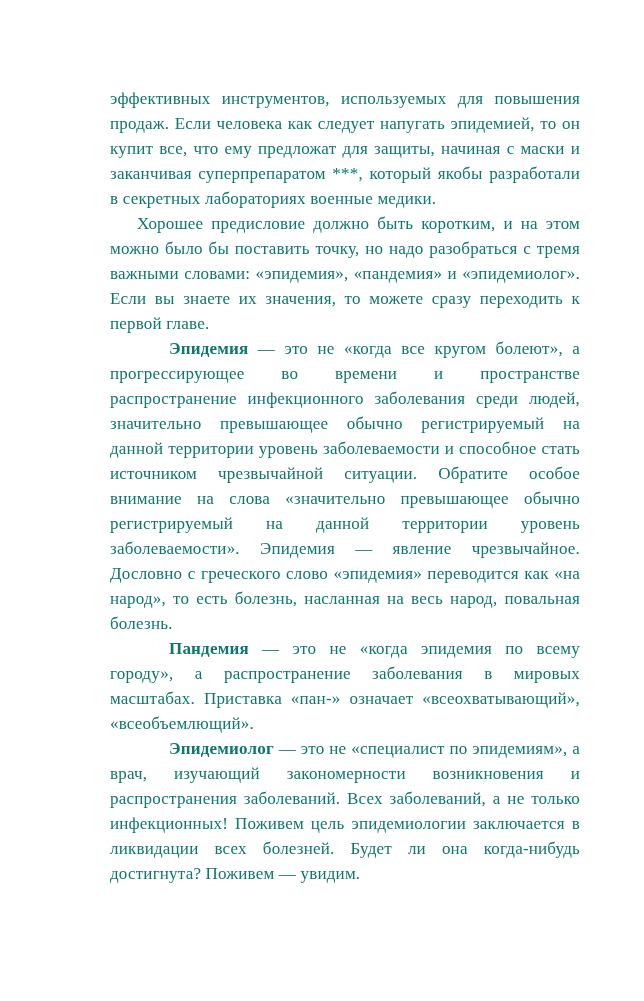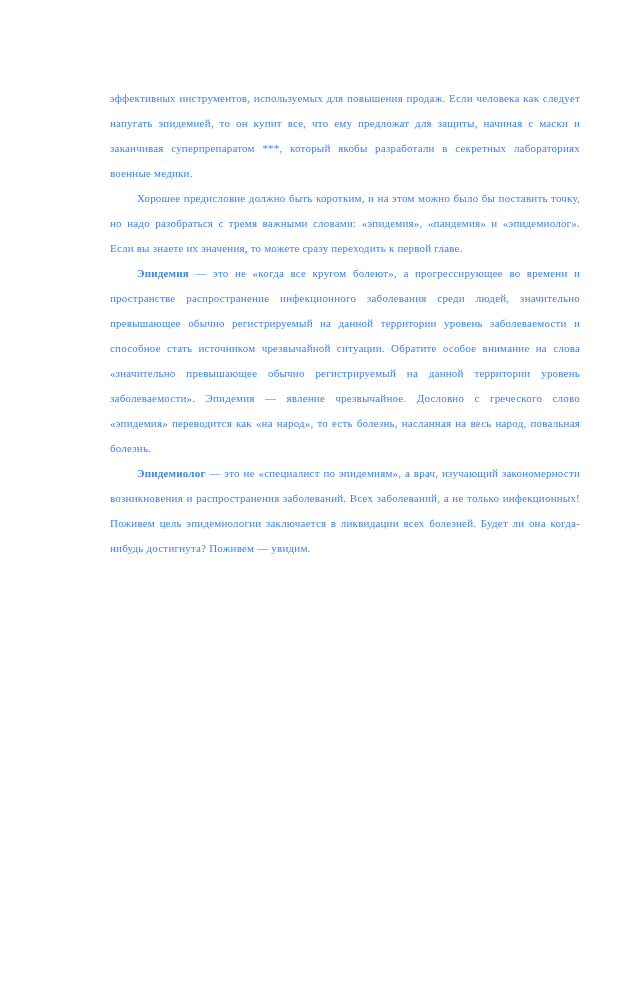--- a/index.html
+++ b/index.html
@@ -12,46 +12,48 @@
     background: #ffffff;
     overflow: hidden;
   }
   .book-page {
     box-sizing: border-box;
     width: 644px;
     height: 1001px;
     padding: 86px 64px 40px 110px;
     background: #ffffff;
     font-family: "Liberation Serif", "DejaVu Serif", serif;
-    font-size: 11px;
+    font-size: 17px;
     line-height: 25px;
     letter-spacing: 0.2px;
-    color: #3b82f6;
+    color: #0f766e;
   }
   .para {
     margin: 0;
     text-align: justify;
     text-justify: inter-word;
     hyphens: auto;
     -webkit-hyphens: auto;
   }
   .para.indent {
     text-indent: 27px;
   }
   .para .lead {
     font-weight: bold;
+    margin-left: 32px;
   }
 </style>
 </head>
 <body>
 
 <div class="book-page">
 
   <p class="para"><span class="text">эффективных инструментов, используемых для повышения продаж. Если человека как следует напугать эпидемией, то он купит все, что ему предложат для защиты, начиная с маски и заканчивая суперпрепаратом ***, который якобы разработали в секретных лабораториях военные медики.</span></p>
 
   <p class="para indent"><span class="text">Хорошее предисловие должно быть коротким, и на этом можно было бы поставить точку, но надо разобраться с тремя важными словами: «эпидемия», «пандемия» и «эпидемиолог». Если вы знаете их значения, то можете сразу переходить к первой главе.</span></p>
 
   <p class="para indent"><span class="lead">Эпидемия</span><span class="text"> — это не «когда все кругом болеют», а прогрессирующее во времени и пространстве распространение инфекционного заболевания среди людей, значительно превышающее обычно регистрируемый на данной территории уровень заболеваемости и способное стать источником чрезвычайной ситуации. Обратите особое внимание на слова «значительно превышающее обычно регистрируемый на данной территории уровень заболеваемости». Эпидемия — явление чрезвычайное. Дословно с греческого слово «эпидемия» переводится как «на народ», то есть болезнь, насланная на весь народ, повальная болезнь.</span></p>
 
+  <p class="para indent"><span class="lead">Пандемия</span><span class="text"> — это не «когда эпидемия по всему городу», а распространение заболевания в мировых масштабах. Приставка «пан-» означает «всеохватывающий», «всеобъемлющий».</span></p>
 
   <p class="para indent"><span class="lead">Эпидемиолог</span><span class="text"> — это не «специалист по эпидемиям», а врач, изучающий закономерности возникновения и распространения заболеваний. Всех заболеваний, а не только инфекционных! Поживем цель эпидемиологии заключается в ликвидации всех болезней. Будет ли она когда-нибудь достигнута? Поживем — увидим.</span></p>
 
 </div>
 
 </body></html>

